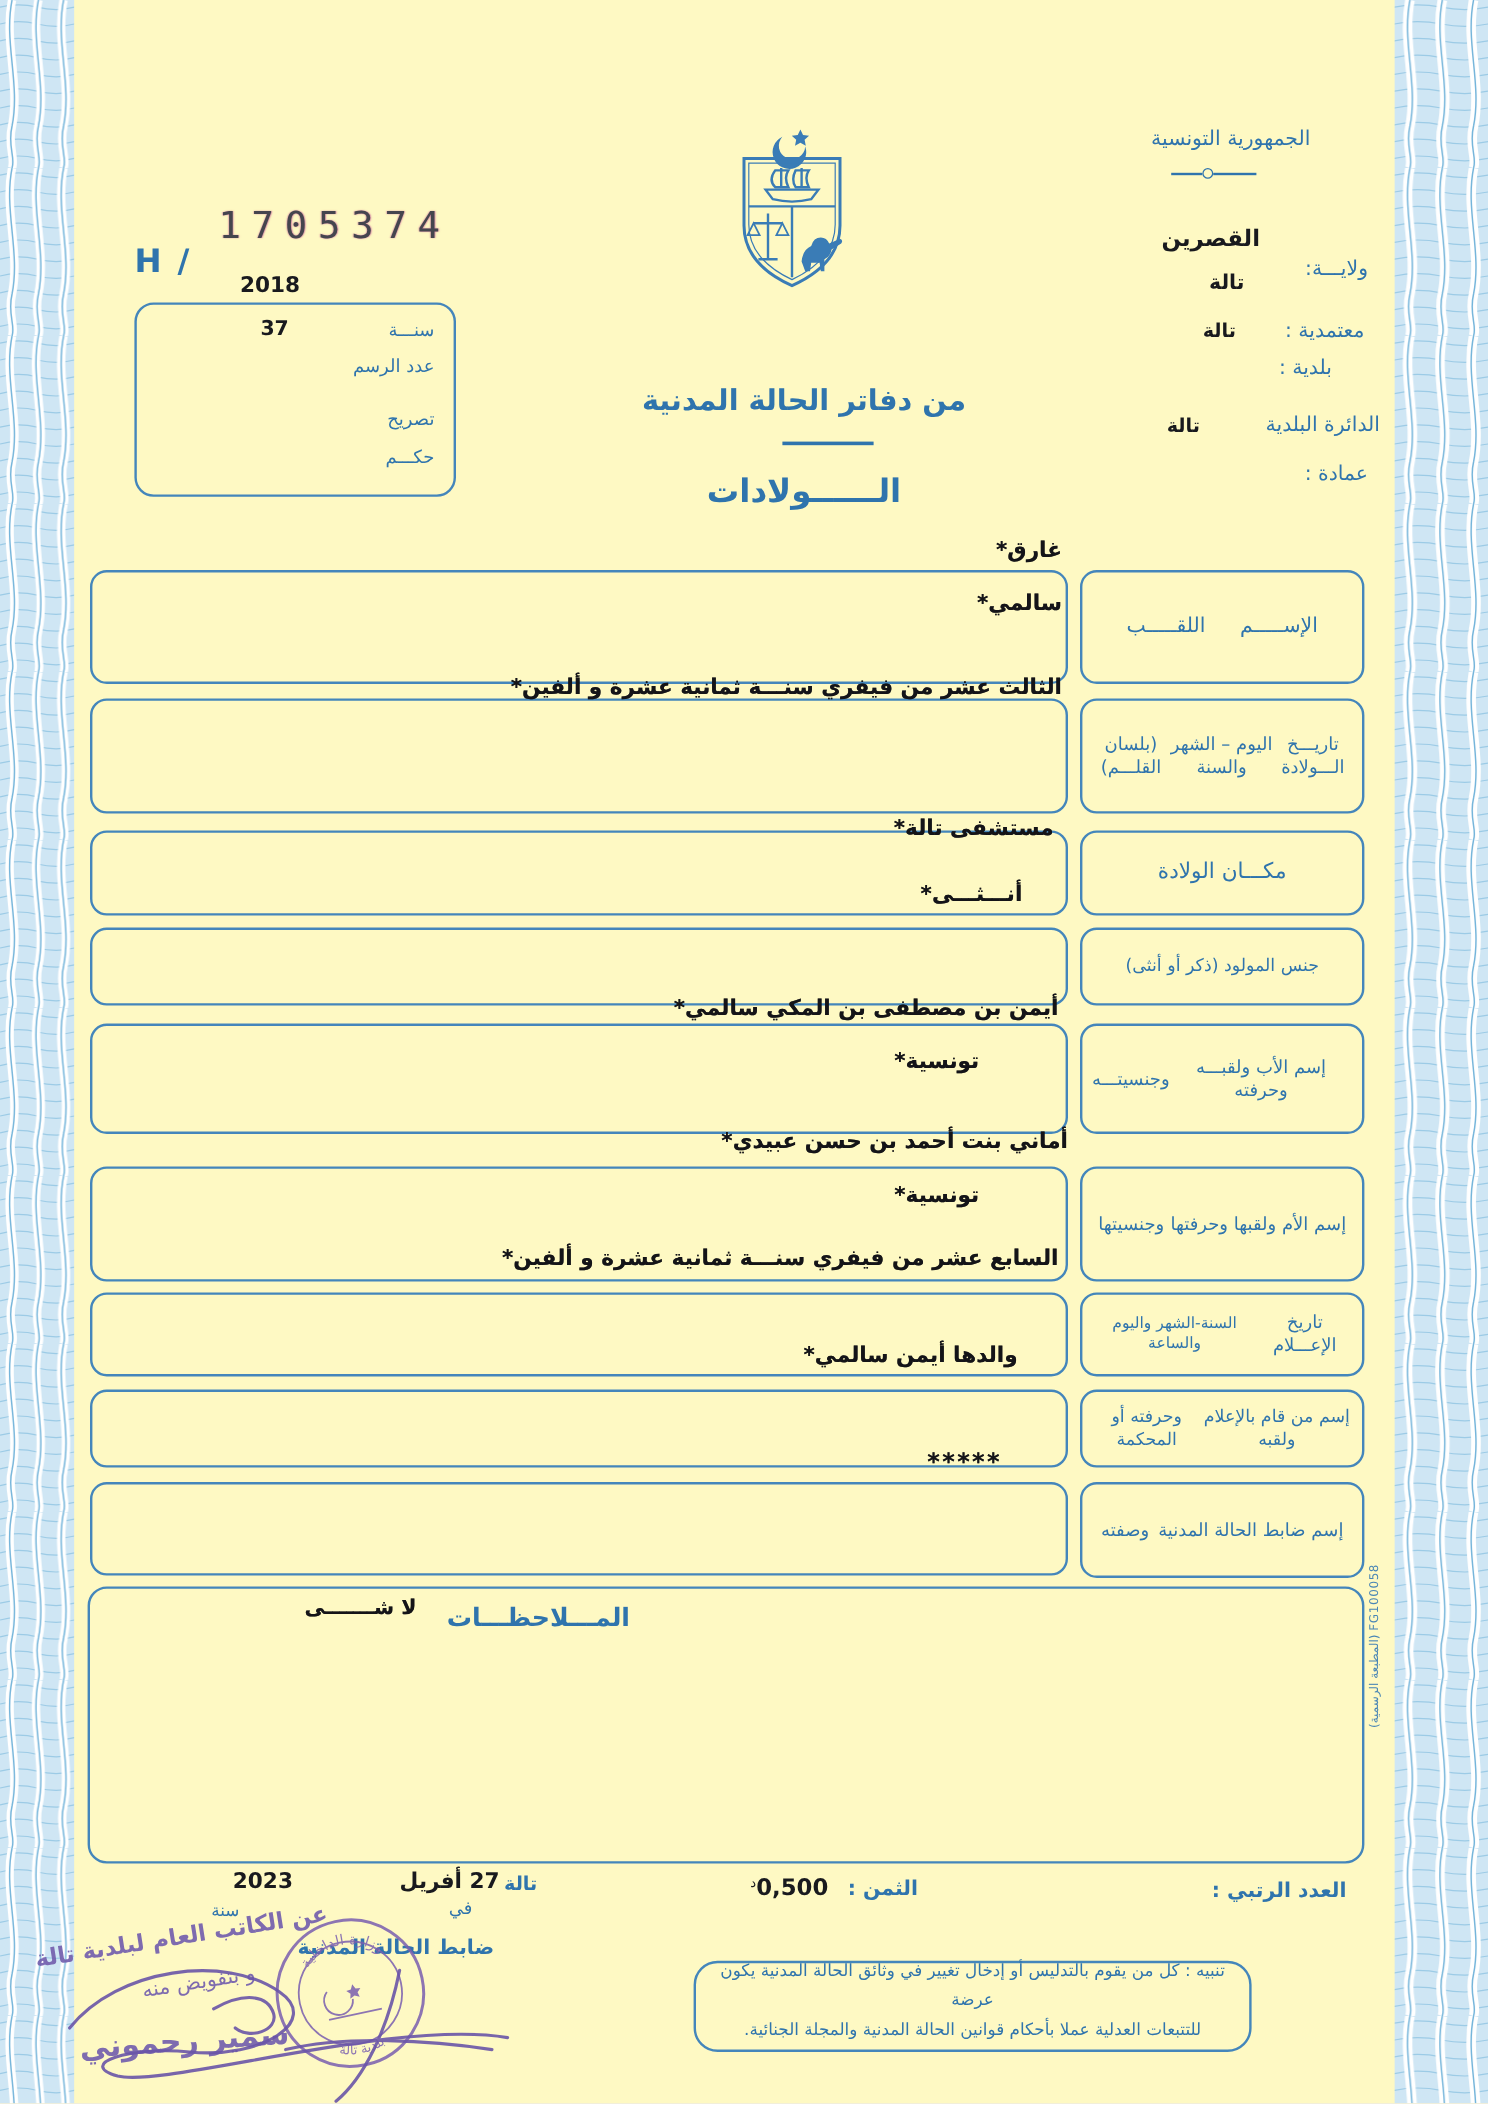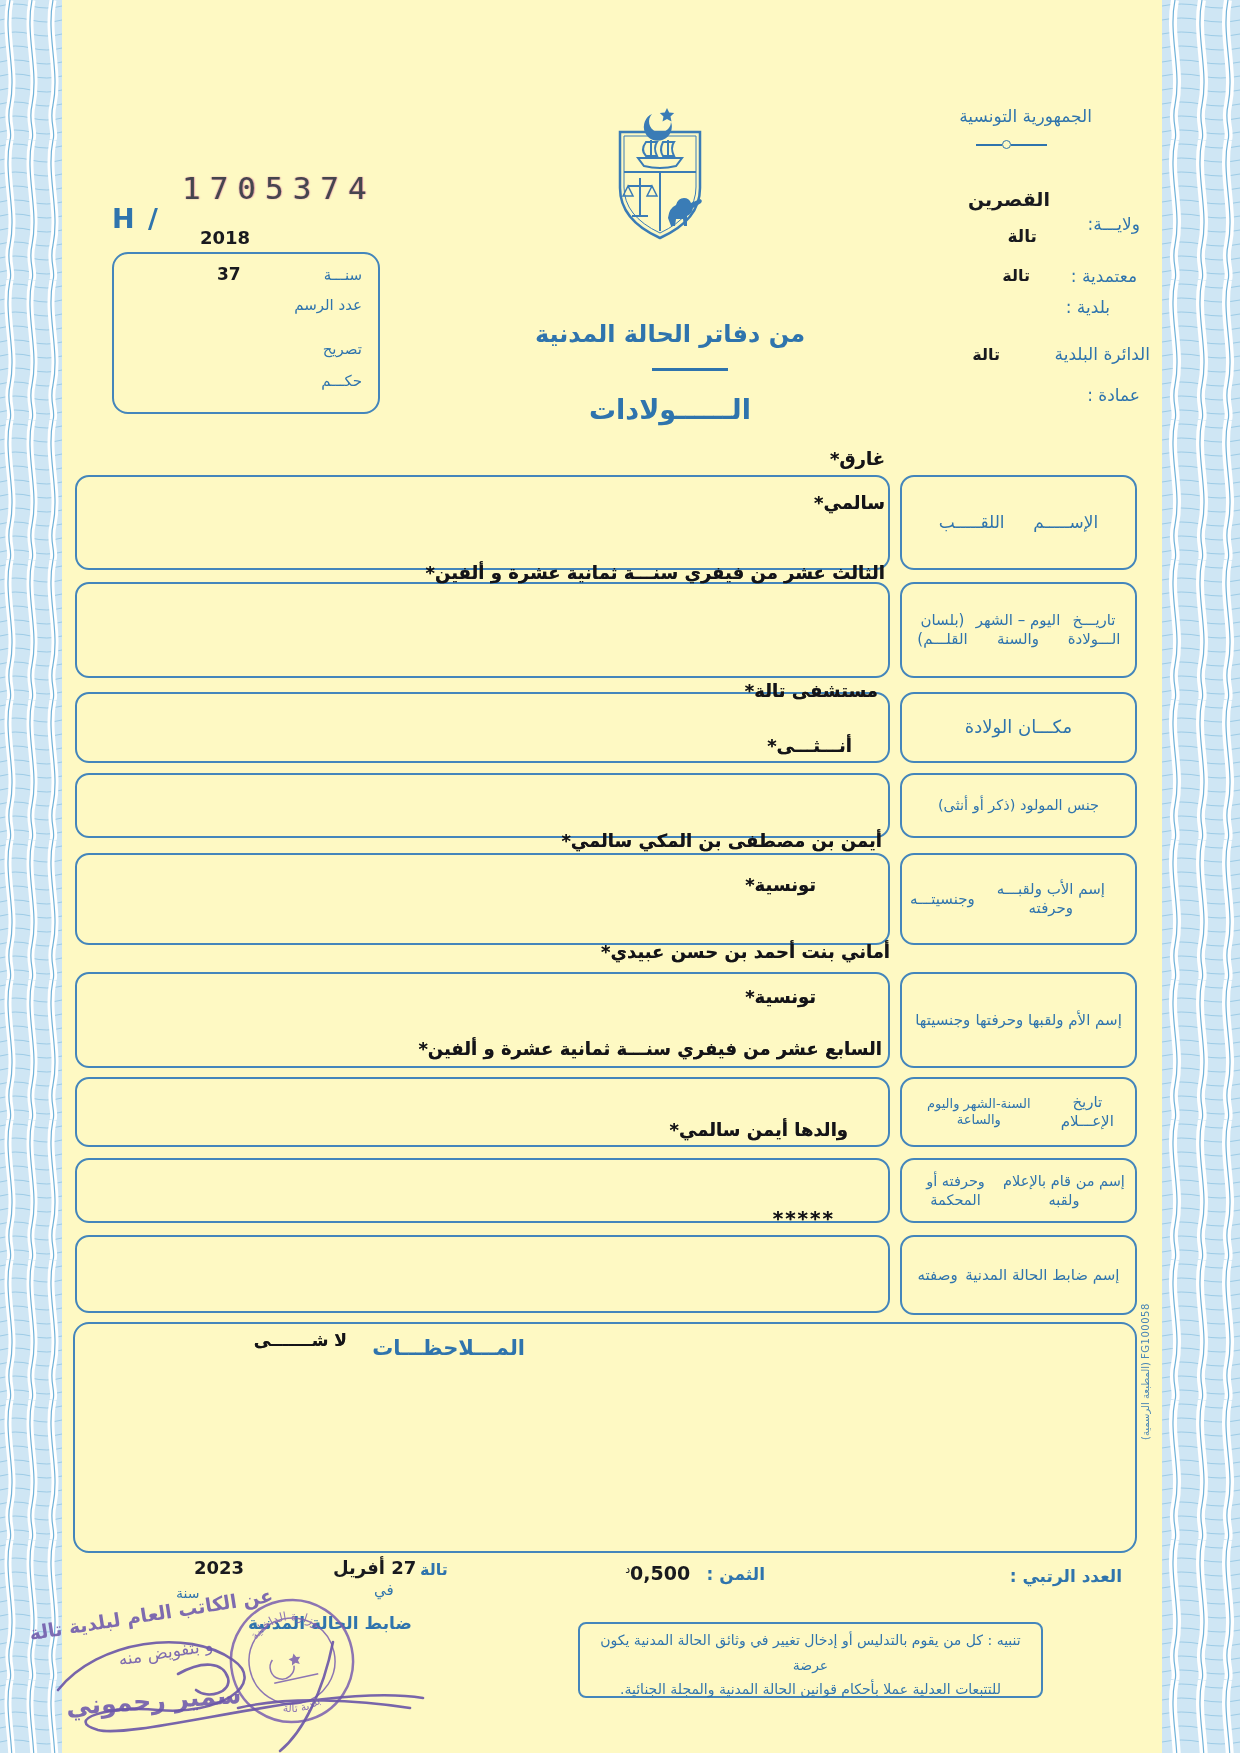--- a/index.html
+++ b/index.html
@@ -15,23 +15,23 @@
         color:#2f74ad;direction:rtl;text-align:center;padding:4px 8px;line-height:1.25;}
   .vbox{position:absolute;border:2px solid #4486bb;border-radius:14px;box-sizing:border-box;}
   .val{position:absolute;color:#141418;font-weight:bold;direction:rtl;white-space:nowrap;
        font-size:18px;text-shadow:0 0 .5px rgba(10,10,10,.65);}
   .serial{font-family:"DejaVu Sans Mono", monospace;color:#45454e;letter-spacing:9px;
           text-shadow:0.8px 0 1.2px rgba(186,64,140,.55), -0.8px 0 1px rgba(186,64,140,.35);}
   .divider{display:flex;align-items:center;}
   .divider .ln{display:block;height:2px;background:#2f74ad;}
   .divider .dot{display:block;width:7px;height:7px;border:1.6px solid #2f74ad;border-radius:50%;}
   .handw{position:absolute;color:#7460ae;direction:rtl;white-space:nowrap;opacity:.92;}
-  .noticebox{position:absolute;border:2px solid #4486bb;border-radius:8px;box-sizing:border-box;
+  .noticebox{position:absolute;border:2px solid #4486bb;border-radius:20px;box-sizing:border-box;
              color:#2f74ad;direction:rtl;text-align:center;display:flex;flex-direction:column;
-             justify-content:flex-start;line-height:1.75;}
+             justify-content:flex-end;line-height:1.75;margin-top:12px;}
   .vref{position:absolute;transform:rotate(-90deg);transform-origin:0 0;color:#4a86b5;
         font-size:10px;white-space:nowrap;letter-spacing:.5px;}
 </style>
 </head>
 <body>
 
 <div class="page">
 
   <svg class="abs" style="left:0;top:0" width="62" height="1753">
     <defs>

